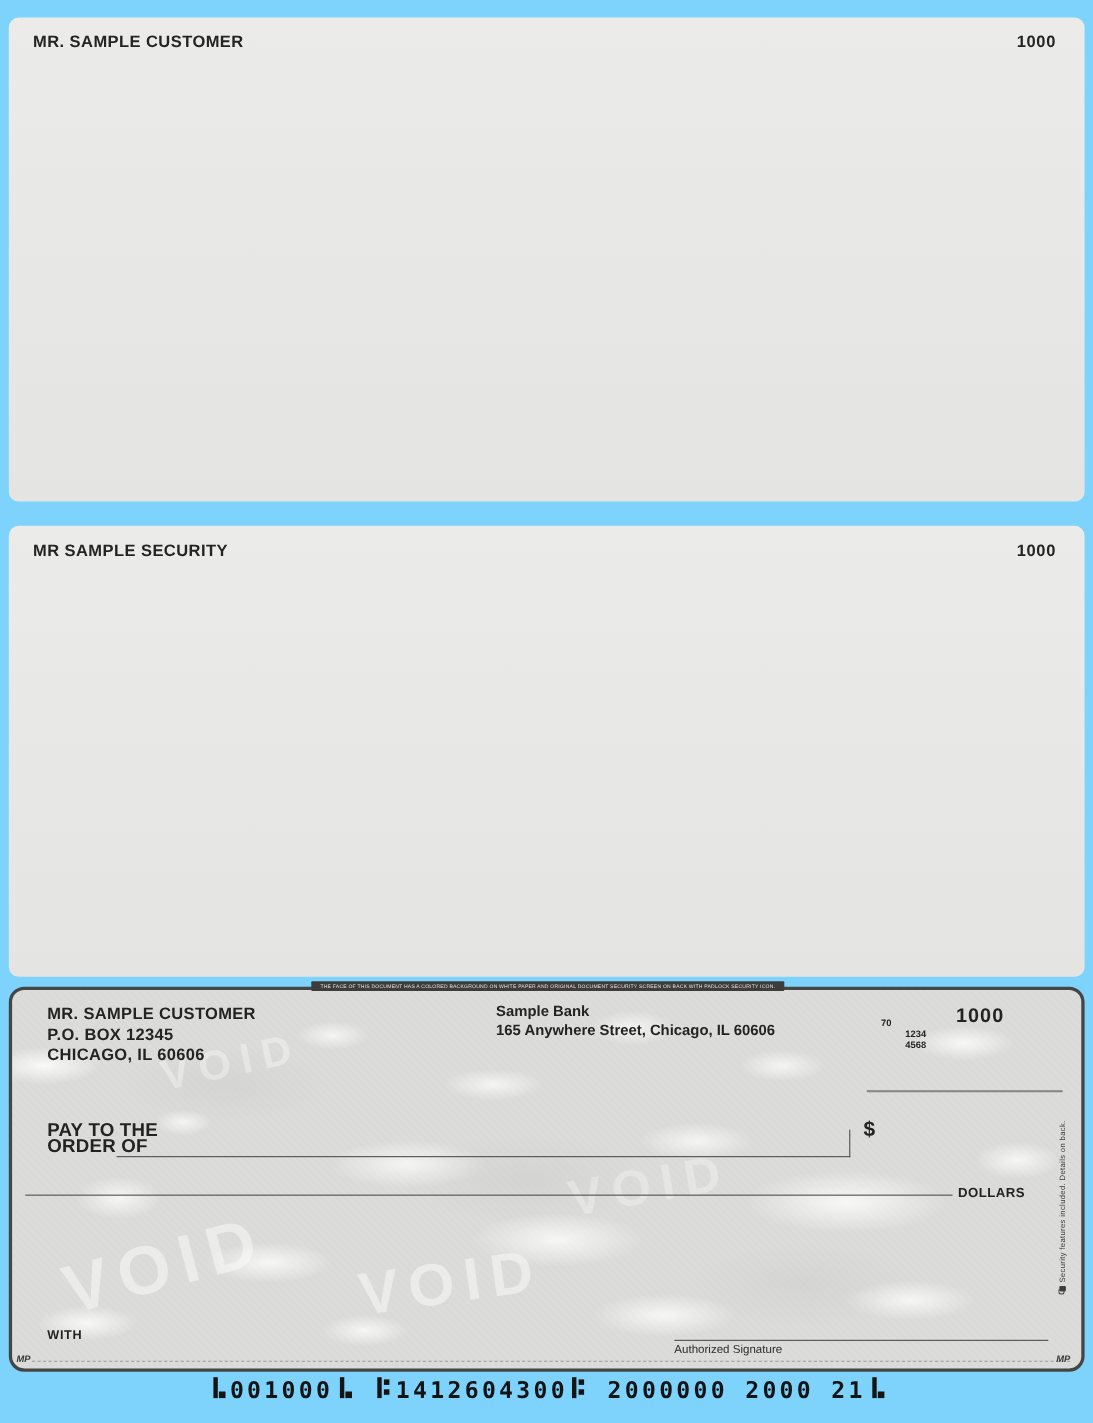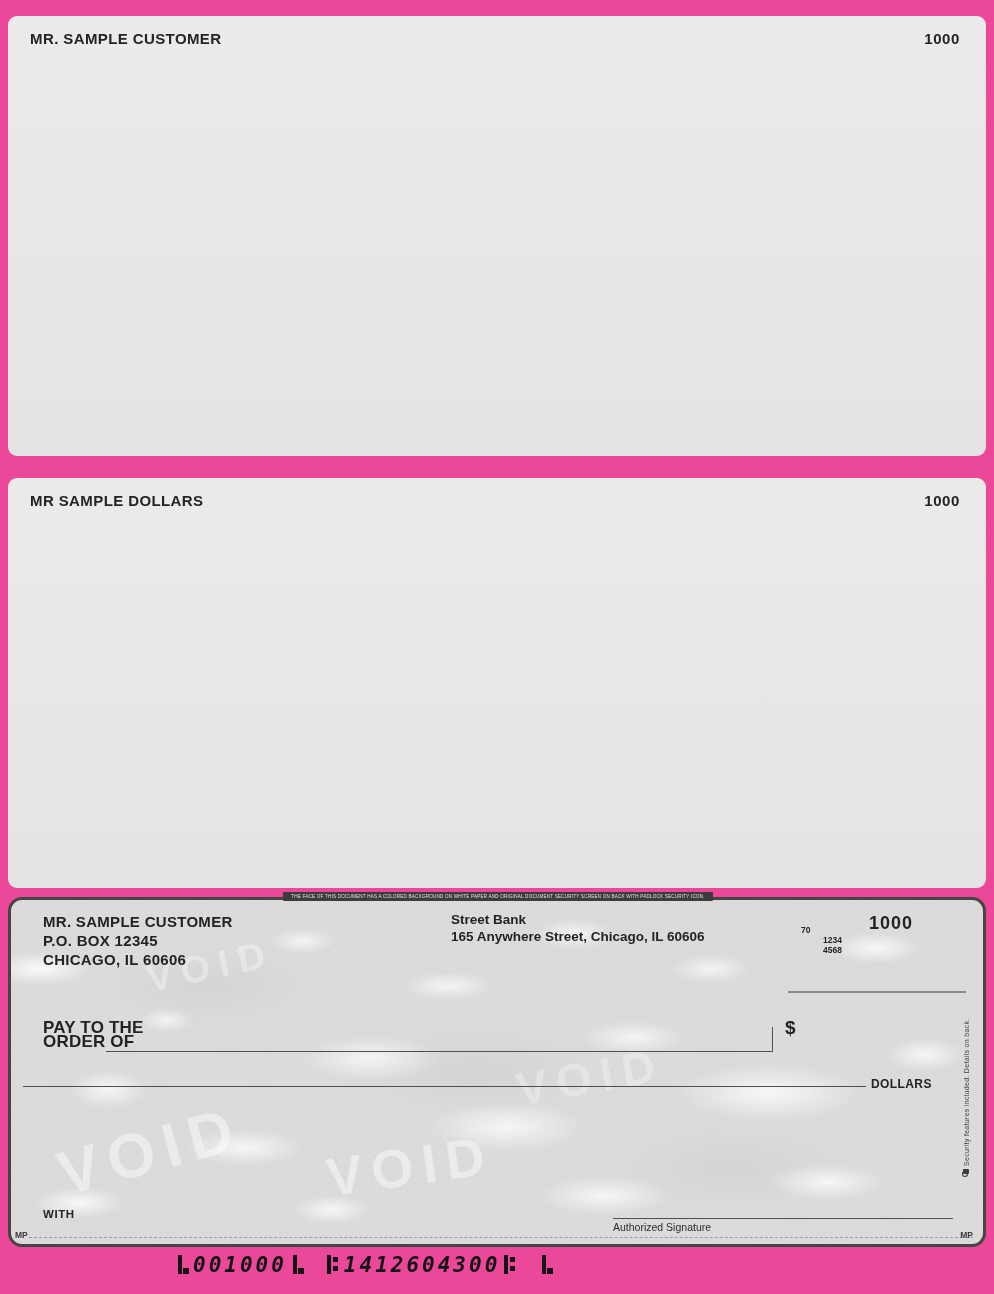--- a/index.html
+++ b/index.html
@@ -1,17 +1,17 @@
 <!DOCTYPE html>
 <html><head>
 <meta charset="utf-8">
 <style>
   * { margin:0; padding:0; box-sizing:border-box; }
   body { background:#ffffff; font-family:"Liberation Sans", sans-serif; }
-  .canvas { position:relative; width:994px; height:1294px; background:#ec4899; overflow:hidden; }
+  .canvas { position:relative; width:994px; height:1294px; background:#7dd3fc; overflow:hidden; }
 
   
   .stub { position:absolute; left:8px; width:978px; border-radius:9px;
           background:linear-gradient(180deg,#ebebe9 0%, #e7e7e5 55%, #e4e4e2 100%); }
   .stub--top { top:16px; height:440px; }
   .stub--middle { top:478px; height:410px; }
   .stub-name { position:absolute; left:22px; top:14px; font-weight:700; font-size:15px;
                letter-spacing:.4px; color:#242424; }
   .stub-number { position:absolute; right:26px; top:14px; font-weight:700; font-size:15px;
                  letter-spacing:.6px; color:#242424; }
@@ -68,36 +68,36 @@
 
   .dollars-line  { position:absolute; left:12px; top:186px; width:843px; border-top:1.5px solid #4f4f4f; }
   .dollars-label { left:860px; top:177px; font-weight:700; font-size:12px; letter-spacing:.4px; }
 
   .memo-label { left:32px; top:308px; font-weight:700; font-size:11.5px; letter-spacing:.6px; }
 
   .signature-line  { position:absolute; left:602px; top:318px; width:340px; border-top:1.5px solid #4f4f4f; }
   .signature-label { left:602px; top:321px; width:340px; text-align:left; font-size:10.5px; color:#2c2c2c; }
 
   .perf-line { position:absolute; left:18px; top:337px; width:944px; border-top:1px dashed #9c9c9a; }
-  .mp-mark { position:absolute; font-weight:700; font-size:8.5px; color:#3a3a3a; }
+  .mp-mark { position:absolute; font-style:italic; font-weight:700; font-size:8.5px; color:#3a3a3a; }
   .mp-mark--left  { left:4px;  top:330px; }
   .mp-mark--right { right:10px; top:330px; }
 
   .side-note { position:absolute; left:959px; top:985px; height:192px; width:15px; z-index:2;
                writing-mode:vertical-rl; transform:rotate(180deg);
                font-size:7px; color:#3d3d3d; letter-spacing:.3px;
                display:flex; align-items:center; }
   .padlock { display:inline-block; width:6px; height:5px; background:#3d3d3d; border-radius:1px;
              position:relative; margin:3px 0; flex:none; }
   .padlock::before { content:""; position:absolute; left:1px; top:-3px; width:4px; height:4px;
                      border:1px solid #3d3d3d; border-bottom:none; border-radius:3px 3px 0 0; }
 
   
-  .micr-line { position:absolute; left:172px; top:1252px; height:26px;
-               display:flex; align-items:center; color:#141414;font-style:italic; }
+  .micr-line { position:absolute; left:188px; top:1252px; height:26px;
+               display:flex; align-items:flex-start; color:#141414; }
   .micr-text { font-family:"DejaVu Sans Mono", monospace; font-weight:700; font-size:21px;
                letter-spacing:3px; white-space:pre; }
   .micr-gap { width:15px; flex:none; }
   .micr-sym { position:relative; width:13px; height:19px; margin:0 4px 2px 4px; flex:none; }
   .micr-sym--onus::before { content:""; position:absolute; left:2px; top:0; width:4px; height:19px; background:#141414; }
   .micr-sym--onus::after  { content:""; position:absolute; right:0; bottom:0; width:6px; height:6px; background:#141414; }
   .micr-sym--transit::before { content:""; position:absolute; left:0; top:0; width:4px; height:19px; background:#141414; }
   .micr-sym--transit::after  { content:""; position:absolute; right:2px; top:2px; width:5px; height:5px;
                                background:#141414; box-shadow:0 9px 0 #141414; }
 </style>
@@ -105,41 +105,41 @@
 <body>
 
 <div class="canvas">
 
   <div class="stub stub--top">
     <div class="stub-name">MR. SAMPLE CUSTOMER</div>
     <div class="stub-number">1000</div>
   </div>
 
   <div class="stub stub--middle">
-    <div class="stub-name">MR SAMPLE DOLLARS</div>
+    <div class="stub-name">MR SAMPLE SECURITY</div>
     <div class="stub-number">1000</div>
   </div>
 
   <div class="security-banner">THE FACE OF THIS DOCUMENT HAS A COLORED BACKGROUND ON WHITE PAPER AND ORIGINAL DOCUMENT SECURITY SCREEN ON BACK WITH PADLOCK SECURITY ICON.</div>
 
   <div class="check">
 
     <span class="void-ghost" style="left:45px; top:215px; font-size:62px; transform:rotate(-15deg);">VOID</span>
     <span class="void-ghost" style="left:315px; top:235px; font-size:54px; transform:rotate(-8deg);">VOID</span>
     <span class="void-ghost" style="left:135px; top:45px; font-size:38px; transform:rotate(-12deg); color:rgba(255,255,255,.35);">VOID</span>
     <span class="void-ghost" style="left:505px; top:150px; font-size:46px; transform:rotate(-10deg); color:rgba(255,255,255,.3);">VOID</span>
 
     <div class="ink payer-block">
       <div>MR. SAMPLE CUSTOMER</div>
       <div>P.O. BOX 12345</div>
       <div>CHICAGO, IL 60606</div>
     </div>
 
     <div class="ink bank-block">
-      <div>Street Bank</div>
+      <div>Sample Bank</div>
       <div>165 Anywhere Street, Chicago, IL 60606</div>
     </div>
 
     <div class="ink fraction-prefix">70</div>
     <div class="ink fraction-stack">
       <div>1234</div>
       <div>4568</div>
     </div>
     <div class="ink check-no-big">1000</div>
 
@@ -172,16 +172,17 @@
 
   <div class="micr-line">
       <span class="micr-sym micr-sym--onus"></span>
       <span class="micr-text">001000</span>
       <span class="micr-sym micr-sym--onus"></span>
       <span class="micr-gap"></span>
       <span class="micr-sym micr-sym--transit"></span>
       <span class="micr-text">1412604300</span>
       <span class="micr-sym micr-sym--transit"></span>
       <span class="micr-gap"></span>
+      <span class="micr-text">2000000 2000 21</span>
       <span class="micr-sym micr-sym--onus"></span>
     </div>
 
 </div>
 
 </body></html>

